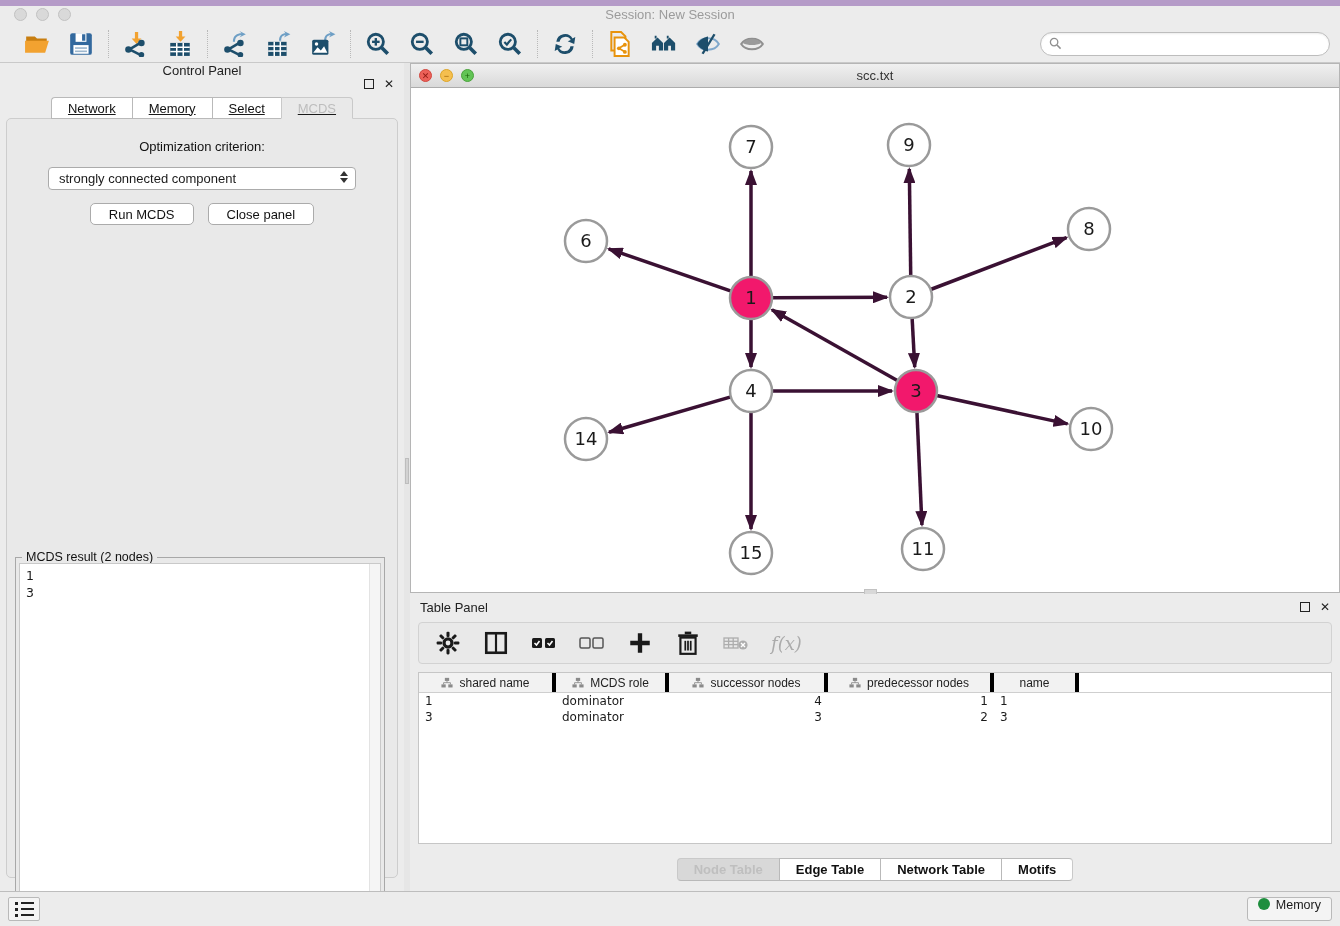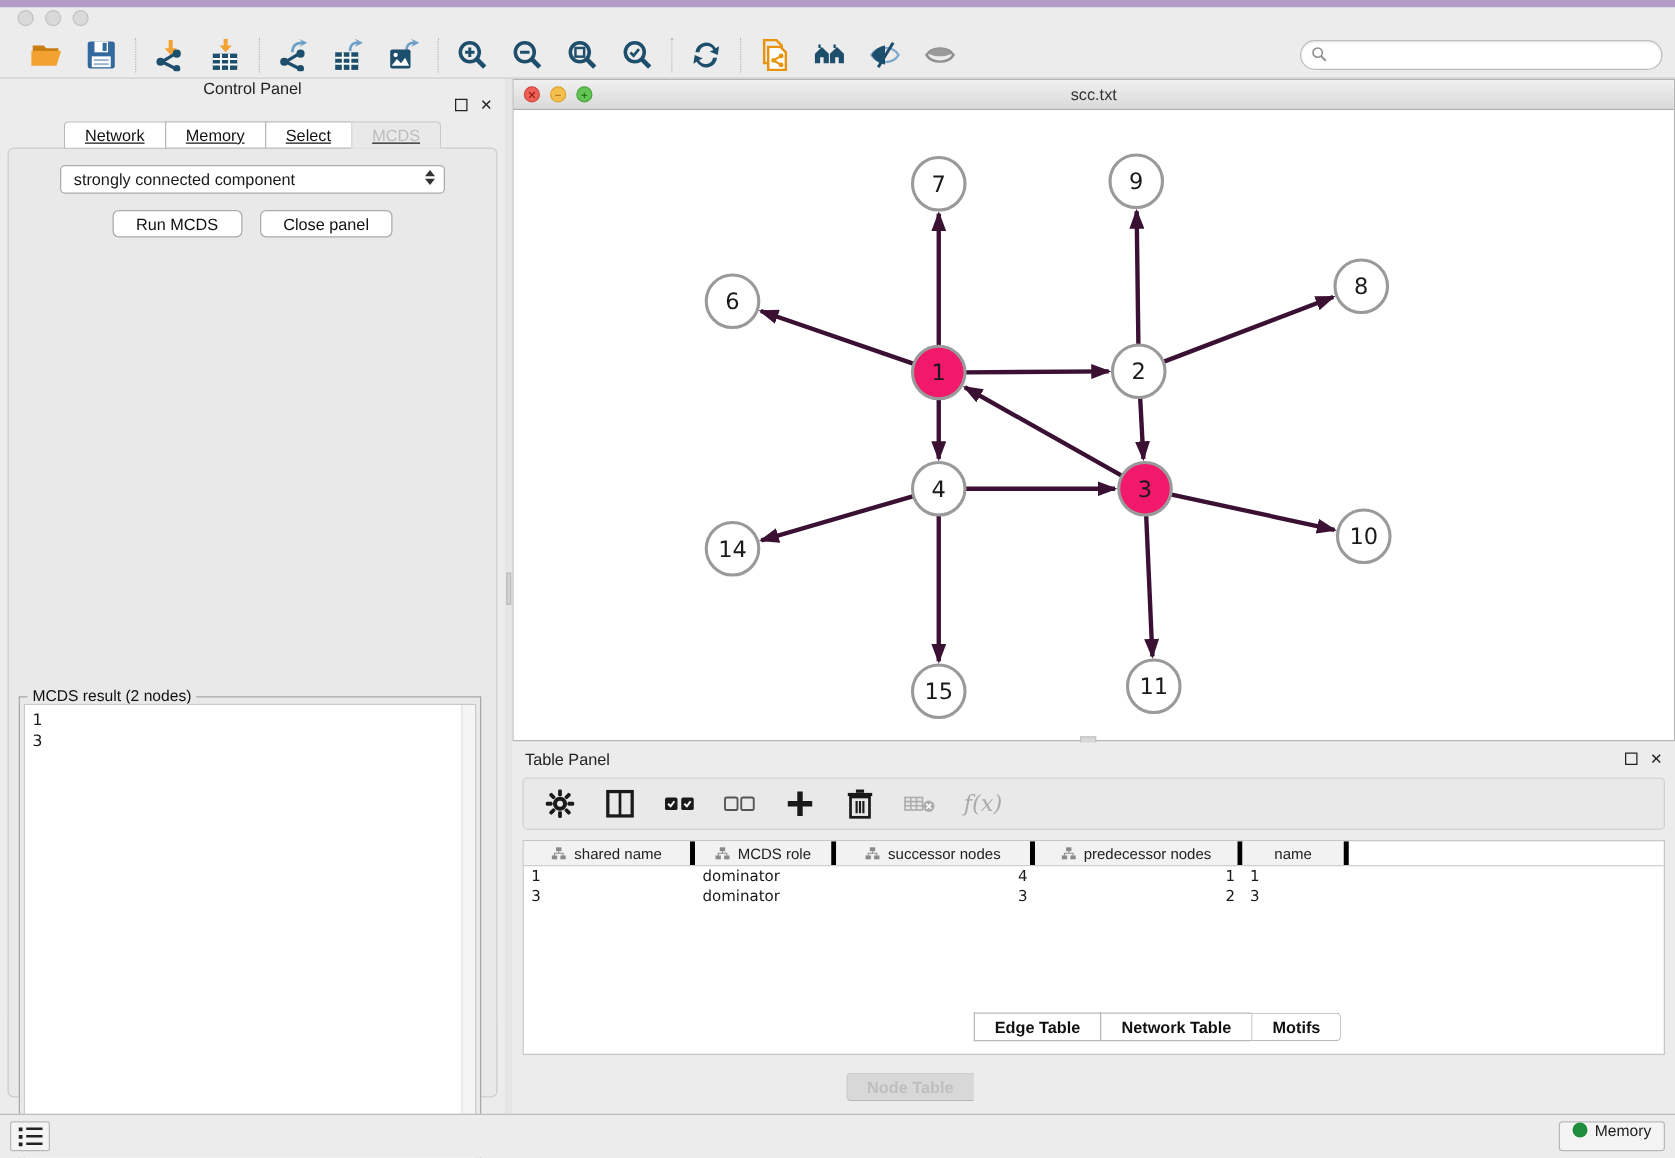--- a/index.html
+++ b/index.html
@@ -75,21 +75,21 @@
   .tp-tool { width:26px; height:26px; display:flex; align-items:center; justify-content:center; cursor:pointer; }
   .fx-label { font-family:"DejaVu Serif", serif; font-style:italic; font-size:18px; color:#ABABAB; }
   .tp-table { margin:8px 8px 0; height:172px; background:#fff; border:1px solid #C6C6C6; overflow:hidden; }
   .tp-header { display:flex; height:20px; border-bottom:1px solid #CFCFCF; font-size:12px; }
   .th { background:#F2F2F2; border-right:4px solid #000000; display:flex; align-items:center; justify-content:center; gap:6px; color:#222; }
   .th svg { width:12px; height:12px; flex:none; }
   .tr { display:flex; height:16px; font-size:12px; font-family:"DejaVu Sans", sans-serif; }
   .td { padding:0 6px; display:flex; align-items:center; }
   .td.r { justify-content:flex-end; }
   .tp-tabs { position:absolute; bottom:10px; left:0; width:100%; display:flex; justify-content:center; }
-  .tp-tabs .seg:first-child { border-radius:4px 0 0 4px;margin-top:48px; }
+  .tp-tabs .seg:first-child { border-radius:4px 0 0 4px; }
   .tp-tabs .seg:last-child { border-radius:0 4px 4px 0; }
   .tp-tabs .seg { height:23px; font-weight:bold; font-size:13px; }
   .tp-tabs .seg.active { background:#D8D8D8; color:#BFBFBF; border-bottom-color:#B9B9B9; }
 
   
   .statusbar { position:absolute; bottom:0; left:0; width:100%; height:35px; background:#ECECEC; border-top:1px solid #BDBDBD; display:flex; align-items:center; padding:0 8px; }
   .sb-btn { width:32px; height:24px; background:#F4F4F4; border:1px solid #B9B9B9; border-radius:2px; display:flex; align-items:center; justify-content:center; cursor:pointer; }
   .memory-btn { margin-left:auto; height:24px; background:#F4F4F4; border:1px solid #B9B9B9; border-radius:3px; display:flex; align-items:flex-start; gap:6px; padding:0 10px; font-size:12.5px; cursor:pointer; }
   .mem-dot { width:12px; height:12px; border-radius:50%; background:#1E8E3E; }
   .list-glyph { display:flex; flex-direction:column; gap:3px; }
@@ -102,20 +102,21 @@
 
 <div class="app">
 
   <div class="purple-strip"></div>
   <div class="titlebar">
     <div class="traffic">
       <span class="tl-dot"></span>
       <span class="tl-dot"></span>
       <span class="tl-dot"></span>
     </div>
+    <div class="app-title">Session: New Session</div>
   </div>
 
   <div class="toolbar">
     <div class="tb-group">
       <span class="tb-btn">
         <svg viewBox="0 0 24 24">
             <path d="M2 5h8l2 2h9v3H2z" fill="#C87E10"></path>
             <path d="M1 9h22l-3.5 11H1z" fill="#F2A230"></path>
           </svg>
       </span>
@@ -292,20 +293,21 @@
         <span class="wb" style="font-weight:bold;">✕</span>
       </span>
     </div>
     <div class="cp-tabs">
       <span class="seg">Network</span>
       <span class="seg">Memory</span>
       <span class="seg">Select</span>
       <span class="seg active">MCDS</span>
     </div>
     <div class="cp-body">
+      <div class="opt-label">Optimization criterion:</div>
       <div class="dropdown">
         <span>strongly connected component</span>
         <span class="dd-arrows">
             <i class="dd-up"></i>
             <i class="dd-down"></i>
           </span>
       </div>
       <div class="cp-buttons">
         <span class="btn">Run MCDS</span>
         <span class="btn">Close panel</span>

